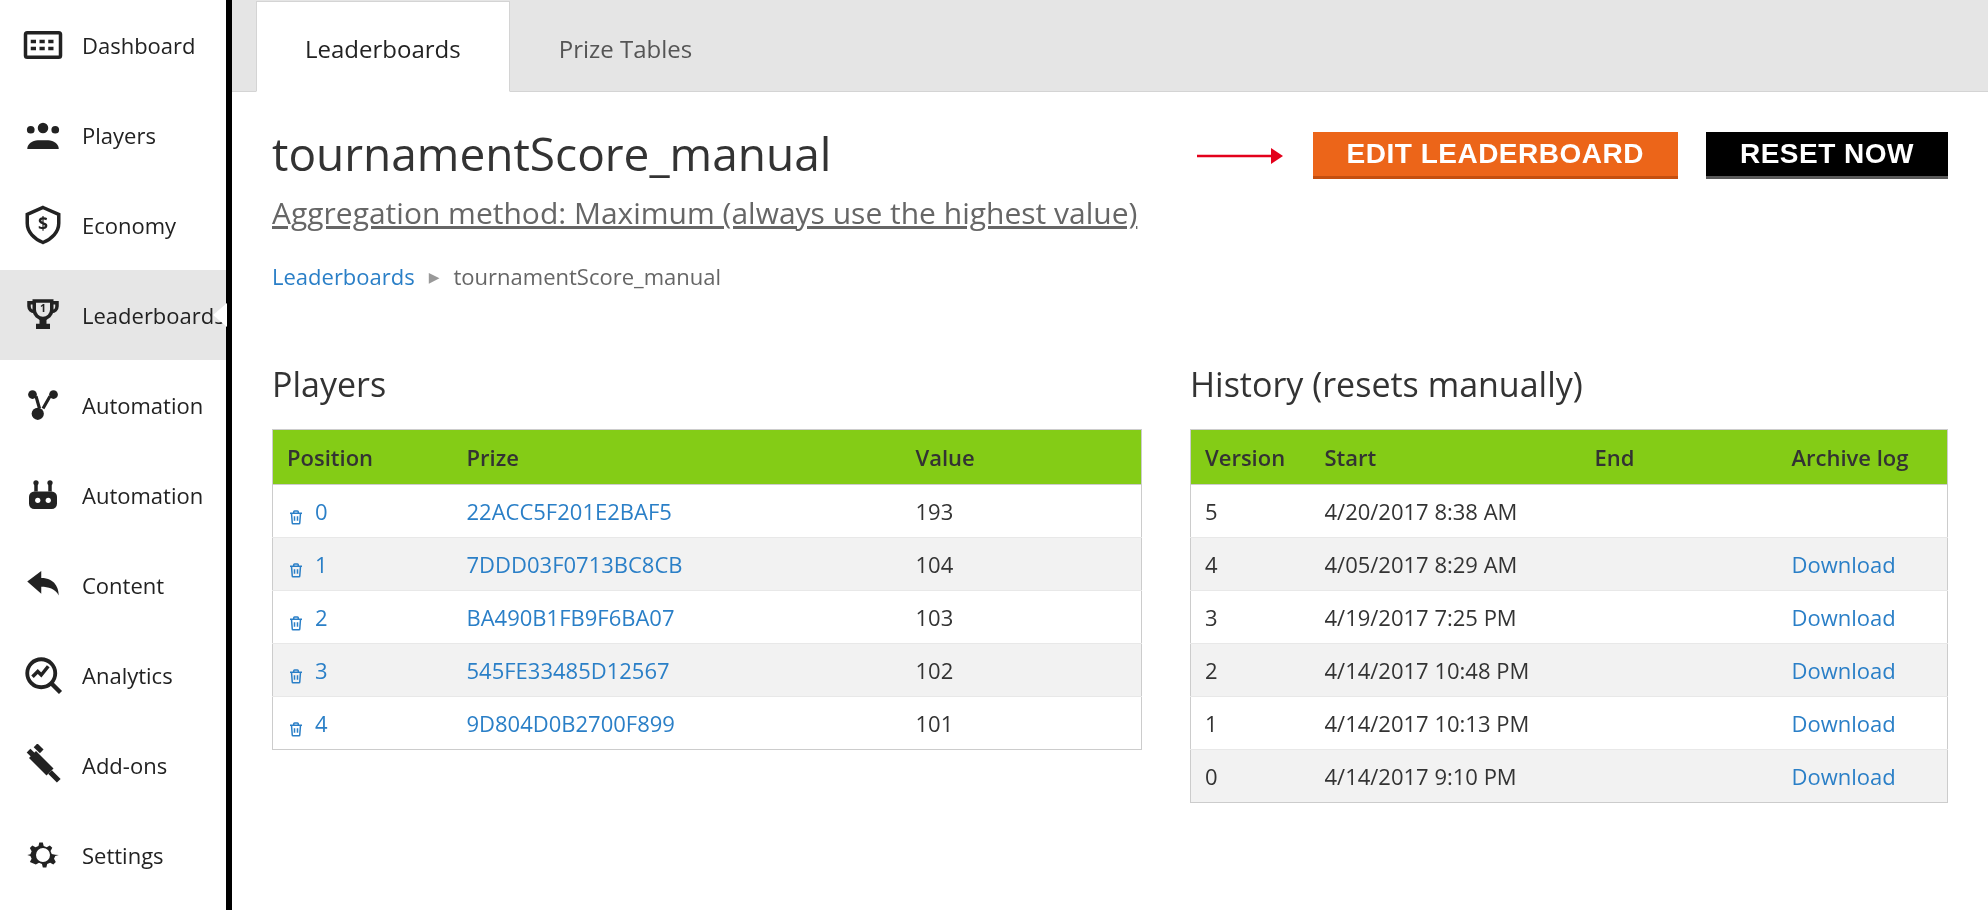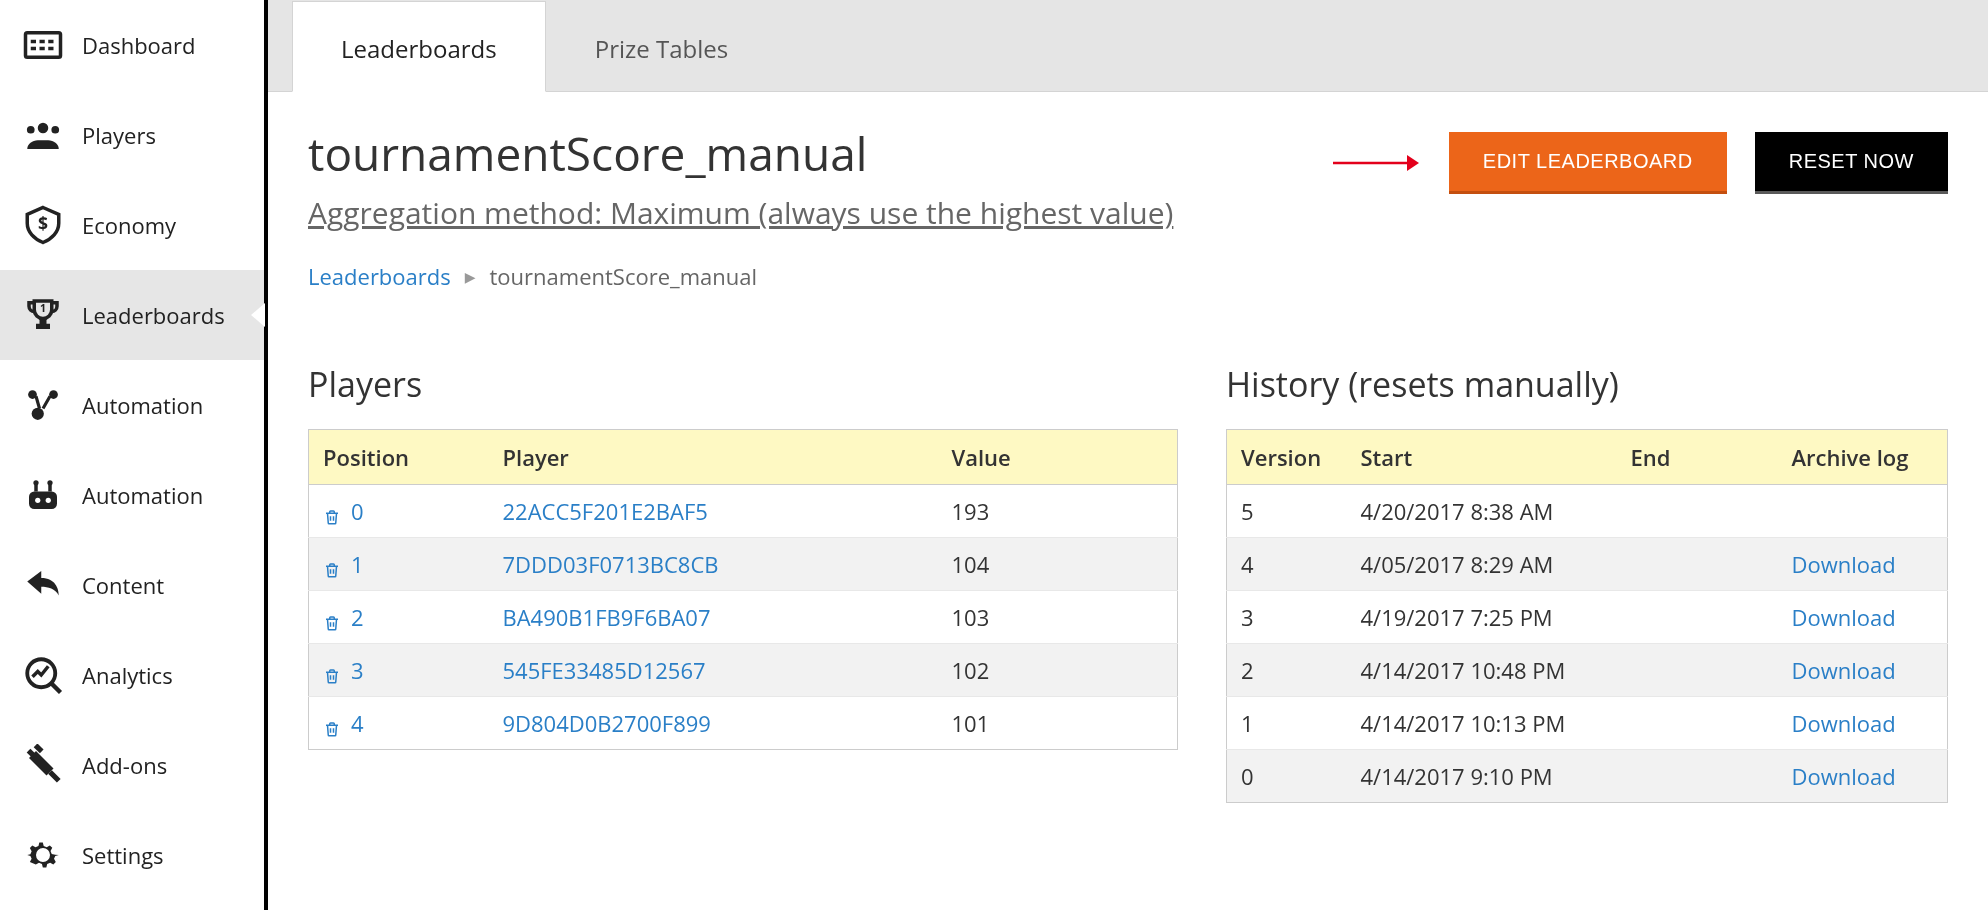--- a/index.html
+++ b/index.html
@@ -11,23 +11,23 @@
   width: 1988px;
   height: 910px;
   overflow: hidden;
 }
 .app {
   display: flex;
   width: 100%;
   height: 100%;
 }
 .sidebar {
-  width: 268px;
+  width: 232px;
   background: #fff;
-  border-right: 4px solid #000000;
+  border-right: 6px solid #000000;
 }
 .sidebar-item {
   display: flex;
   align-items: center;
   gap: 18px;
   padding: 24px 20px 24px 22px;
   cursor: pointer;
   color: #333;
 }
 .sidebar-item.active {
@@ -102,23 +102,23 @@
 .header-actions {
   display: flex;
   gap: 28px;
   align-items: center;
   margin-top: 10px;
 }
 .arrow-annotation {
   width: 90px; height: 28px;
 }
 .btn {
-  padding: 18px 34px;
-  font-size: 20px;
-  font-weight: 400;
+  padding: 6px 34px;
+  font-size: 28px;
+  font-weight: 700;
   color: #fff;
   border: none;
   cursor: pointer;
   letter-spacing: 0.5px;
 }
 .btn-primary { background: #ec6519; border-bottom: 3px solid #c44f0f; }
 .btn-secondary { background: #000000; border-bottom: 3px solid #5a5a5a; }
 
 .breadcrumb {
   margin-top: 28px;
@@ -145,21 +145,21 @@
   color: #333;
   margin-bottom: 22px;
 }
 table {
   width: 100%;
   border-collapse: collapse;
   border: 1px solid #ccc;
   font-size: 22px;
 }
 thead th {
-  background: #fef9c3;
+  background: #84cc16;
   text-align: left;
   padding: 12px 14px;
   font-weight: 600;
   color: #333;
   border-bottom: 1px solid #ccc;
 }
 tbody td {
   padding: 11px 14px;
   color: #333;
   border-bottom: 1px solid #e8e8e8;
@@ -316,21 +316,21 @@
         <span>tournamentScore_manual</span>
       </div>
 
       <div class="panels">
         <section class="panel players">
           <h2 class="panel-title">Players</h2>
           <table>
             <thead>
               <tr>
                 <th style="width:180px">Position</th>
-                <th>Player</th>
+                <th>Prize</th>
                 <th style="width:240px">Value</th>
               </tr>
             </thead>
             <tbody id="players-body">
                 <tr>
                   <td>
                     <span class="pos-cell">
                       <span class="trash-icon"><svg viewBox="0 0 24 24">
                           <path d="M4 7h16M9 7V5a1 1 0 011-1h4a1 1 0 011 1v2M6 7l1 13a1 1 0 001 1h8a1 1 0 001-1l1-13M10 11v6M14 11v6"></path>
                         </svg></span>

